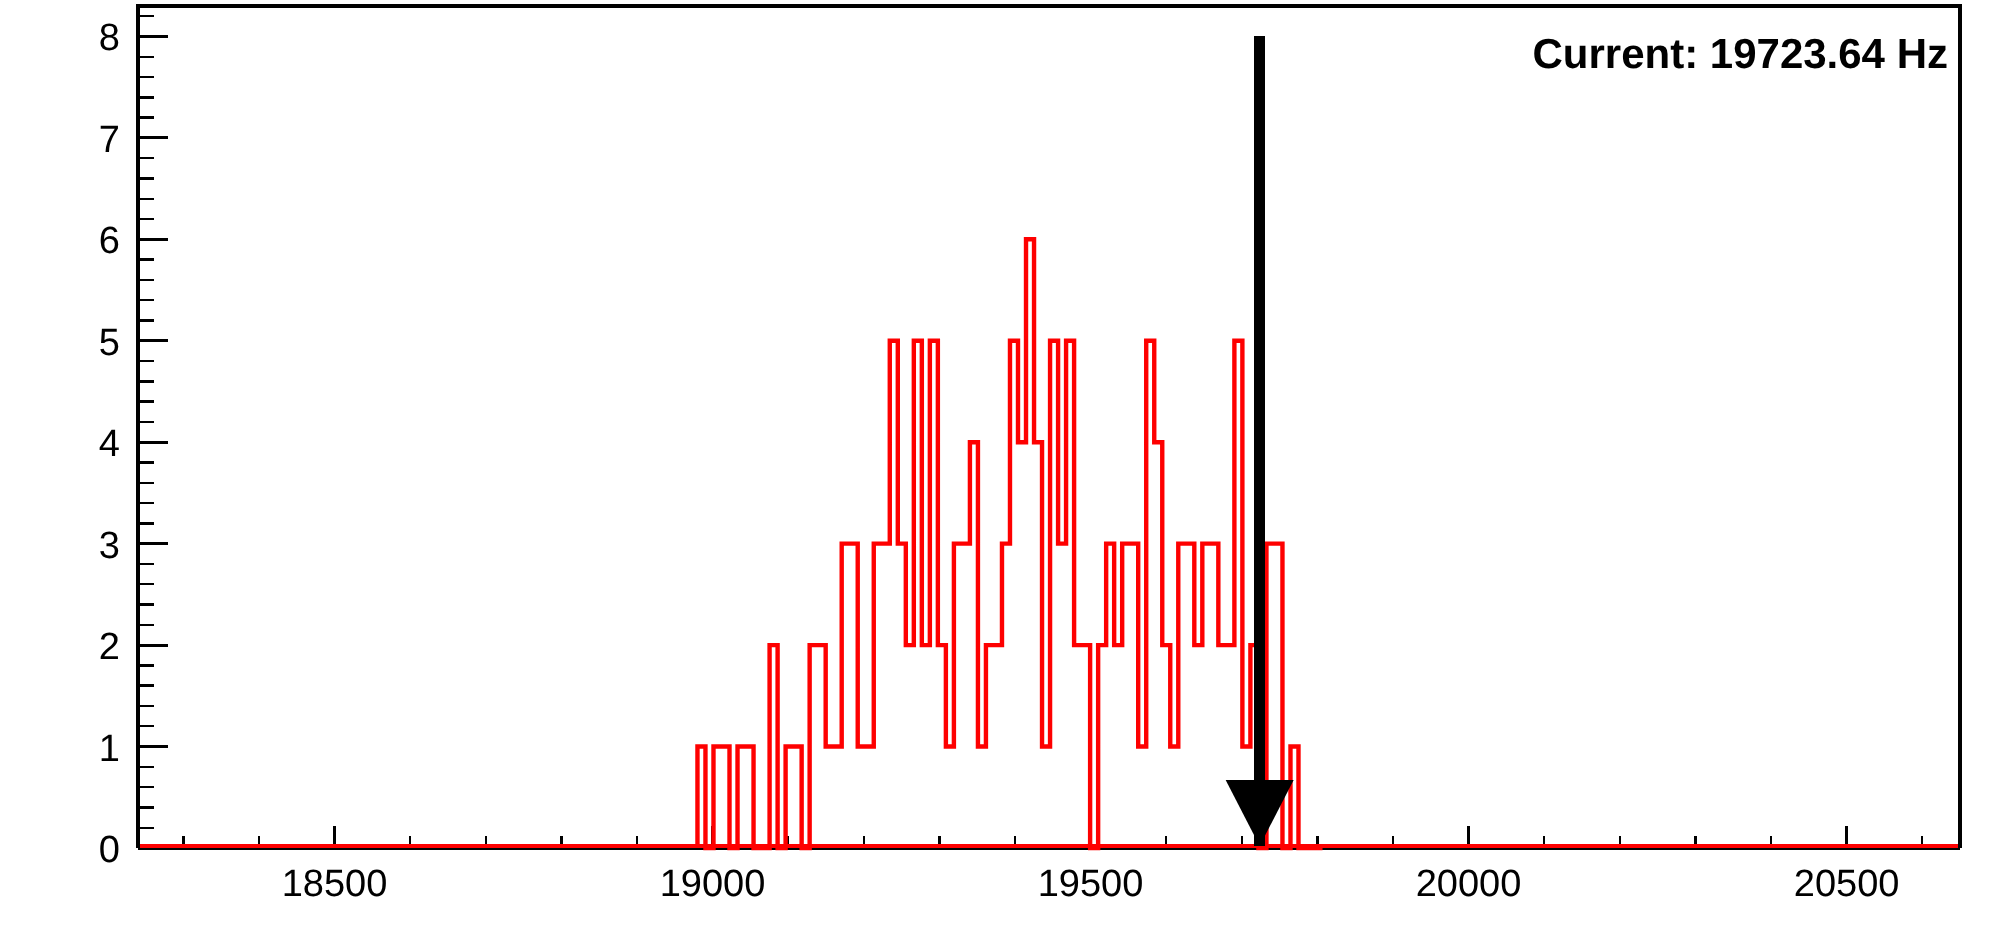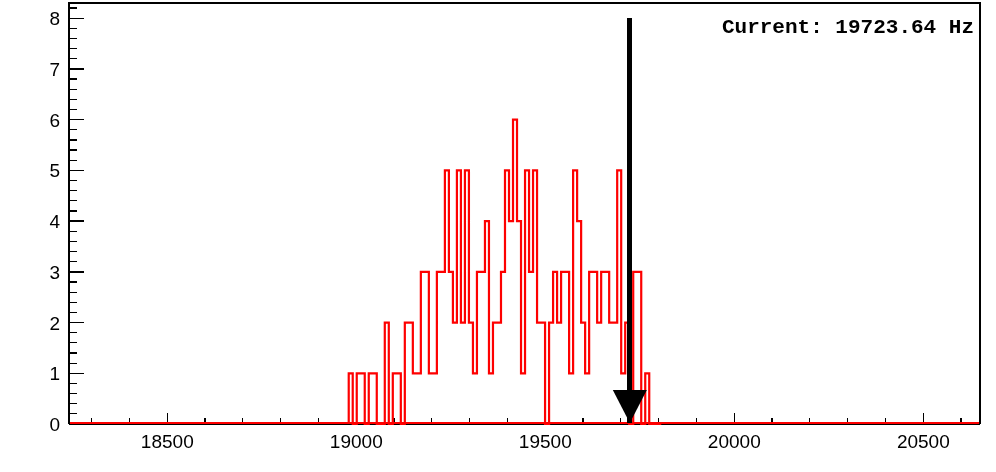--- a/index.html
+++ b/index.html
@@ -69,21 +69,21 @@
     stroke: #000000;
     stroke-width: 5.2;
     shape-rendering: crispEdges;
   }
   .marker-head {
     fill: #000000;
     stroke: none;
   }
   #current-readout {
     position: absolute;
-    font-family: Liberation Mono, monospace;
+    font-family: Liberation Sans, sans-serif;
     font-weight: bold;
     font-size: 21px;
     color: #000000;
     white-space: nowrap;
     letter-spacing: 0px;
   }
 </style>
 </head>
 <body>
 

